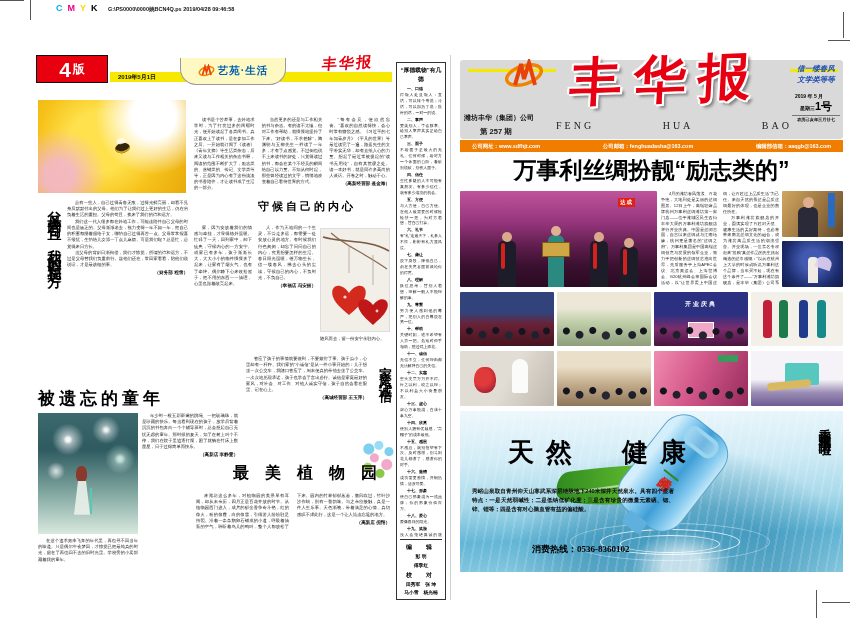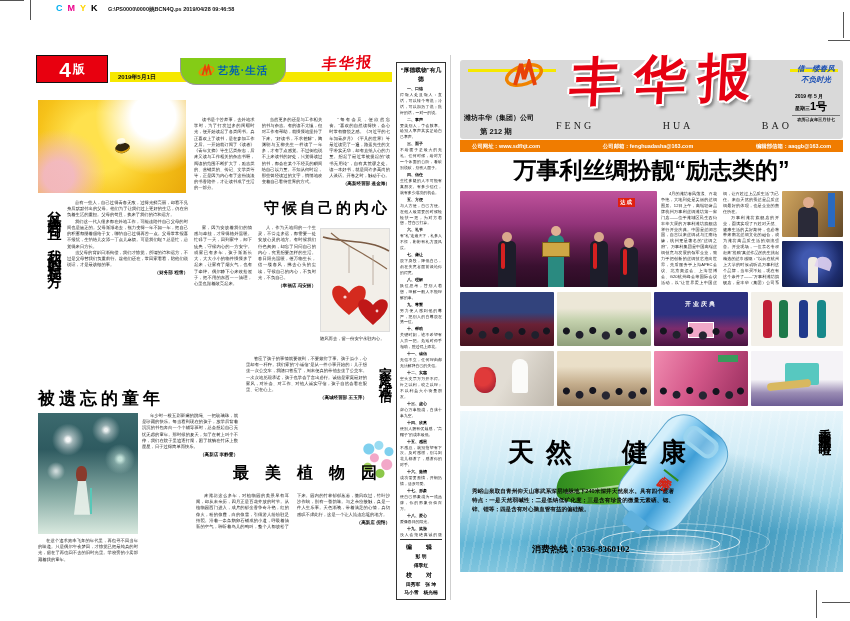--- a/index.html
+++ b/index.html
@@ -30,21 +30,21 @@
   
   #fold { left:450px; top:55px; width:1px; height:545px; background:#cfcfcf; }
 
   
   #badge { left:36px; top:55px; width:72px; height:28px; background:#e8000f; border:1px solid #111;
            box-shadow:0 0 0 2px #fff; color:#fff; display:flex; align-items:center; justify-content:center; z-index:3; }
   #badge .n { font-size:21px; font-weight:900; line-height:1; }
   #badge .u { font-size:12px; font-weight:900; margin-left:2px; }
   #lp-yellowbar { left:36px; top:72px; width:356px; height:10px; background:#f6e800; z-index:1; }
   #lp-date { left:118px; top:73px; font-size:6px; font-weight:bold; color:#111; z-index:2; }
-  #lp-tab { left:180px; top:58px; width:106px; height:27px; background:#84cc16; border:1px solid #999; border-top:none;
+  #lp-tab { left:180px; top:58px; width:106px; height:27px; background:#fef9c3; border:1px solid #999; border-top:none;
             border-radius:0 0 16px 16px; display:flex; align-items:center; justify-content:center; gap:3px; z-index:4; }
   #lp-tab .sec { color:#0060b0; font-weight:900; font-size:10.5px; letter-spacing:1px; }
   #lp-paper { left:322px; top:54px; font-size:15px; font-weight:900; color:#e8000f; letter-spacing:2px;
               transform:skewX(-8deg) rotate(-3deg); z-index:2; }
 
   
   #bee-photo { left:38px; top:100px; width:148px; height:93px;
     background:
       radial-gradient(circle at 78% 18%, #ffffff 0 16%, rgba(255,255,255,0) 42%),
       radial-gradient(circle at 14% 82%, rgba(242,183,205,.9) 0 10%, rgba(242,183,205,0) 32%),
@@ -75,21 +75,21 @@
       radial-gradient(circle at 18% 48%, rgba(255,255,255,.7) 0 1px, rgba(255,255,255,0) 9px),
       linear-gradient(180deg,#3c6a6e 0%, #2e5a60 30%, #86aba4 68%, #d9e9df 100%); }
   #fw-photo .girl-hair { position:absolute; left:38%; top:44%; width:11px; height:16px; background:#8a3a2c; border-radius:45% 45% 40% 40%; }
   #fw-photo .girl-dress { position:absolute; left:36%; top:56%; width:16px; height:34px; background:#e9f1ea;
     clip-path:polygon(25% 0,75% 0,100% 100%,0 100%); opacity:.9; }
   #fw-photo .sword { position:absolute; left:52%; top:62%; width:2px; height:26px; background:#57c8b8; }
   #childhood-right { left:142px; top:413px; width:96px; height:121px; }
   #childhood-bottom { left:38px; top:538px; width:100px; height:60px; }
 
   
-  #guard-title { left:224px; top:199px; width:166px; text-align:right; font-size:15px; font-weight:900; letter-spacing:3px; }
+  #guard-title { left:224px; top:199px; width:166px; text-align:center; font-size:11px; font-weight:900; letter-spacing:3px; }
   #guard-cols { left:194px; top:225px; width:122px; height:170px; column-count:2; column-gap:6px; }
   #hearts-photo { left:320px; top:228px; width:70px; height:104px; background:#f2efe9; border:1px solid #ddd; }
   #hearts-caption { left:320px; top:336px; width:70px; }
 
   
   #honesty { left:246px; top:356px; width:146px; height:102px; display:flex; gap:5px; }
   #honesty .hbody { flex:1; }
   #honesty .vtitle { width:20px; font-size:13px; letter-spacing:6px; line-height:1.1; }
   #flowers-decor { left:352px; top:436px; width:56px; height:52px;
     background:
@@ -123,21 +123,21 @@
   #mh-company { left:464px; top:113px; width:92px; font-size:7px; font-weight:bold; color:#111; }
   #mh-issue { left:480px; top:127px; font-size:7.5px; font-weight:bold; color:#111; }
   #mh-title { left:540px; top:54px; width:252px; text-align:center; font-size:52px; font-weight:900; color:#e60012;
     letter-spacing:12px; transform:skewX(-5deg) rotate(-2deg); line-height:1;
     text-shadow:2px 0 0 #fff,-2px 0 0 #fff,0 2px 0 #fff,0 -2px 0 #fff,2px 2px 0 #fff,-2px -2px 0 #fff,4px 4px 3px rgba(60,60,60,.55); }
   #mh-py { left:556px; top:120px; width:236px; display:flex; justify-content:space-between; font-size:10px;
            letter-spacing:3px; color:#222; }
   #mh-right { left:792px; top:63px; width:48px; text-align:center; }
   #mh-right .slogan { color:#1d50b4; font-style:italic; font-weight:900; font-size:7.5px; line-height:1.5; }
   #mh-right .d1 { font-size:5px; font-weight:bold; margin-top:7px; text-align:left; padding-left:3px; }
-  #mh-right .d2 { display:flex; align-items:baseline; justify-content:flex-start; padding:0 3px; }
+  #mh-right .d2 { display:flex; align-items:baseline; justify-content:center; padding:0 3px; }
   #mh-right .wk { font-size:5px; font-weight:bold; }
   #mh-right .no1 { font-size:11px; font-weight:900; }
   #mh-right .lunar { font-size:4.2px; font-weight:bold; margin-top:1px; border-top:1px solid #777; padding-top:1px; }
 
   #infobar { left:460px; top:140px; width:383px; height:12px; background:#f07c00; color:#fff; display:flex;
              justify-content:space-between; align-items:center; padding:0 12px; font-size:5.4px; font-weight:bold; }
   #headline { left:460px; top:155px; width:383px; text-align:center; font-size:23px; font-weight:900; color:#000; }
 
   
   .ph { position:absolute; overflow:hidden; border-radius:1px; }
@@ -376,30 +376,30 @@
   </div>
 
   <div class="abs" id="masthead"></div>
   <div class="abs" id="yl-left"></div>
   <div class="abs" id="yl-right"></div>
   <svg class="abs" style="left:504px;top:59px;" width="40" height="32" viewBox="0 0 40 32">
     <ellipse cx="20" cy="16" rx="18" ry="9" fill="none" stroke="#f08300" stroke-width="3.4" transform="rotate(-18 20 16)"></ellipse>
     <path d="M11 26 L17 5 L20 20 L25 4 L31 26" stroke="#e8420a" stroke-width="4" fill="none"></path>
   </svg>
   <div class="abs" id="mh-company">潍坊丰华（集团）公司</div>
-  <div class="abs" id="mh-issue">第 212 期</div>
+  <div class="abs" id="mh-issue">第 257 期</div>
   <div class="abs serif" id="mh-title">丰华报</div>
   <div class="abs serif" id="mh-py">
     <span>FENG</span>
     <span>HUA</span>
     <span>BAO</span>
   </div>
   <div class="abs" id="mh-right">
     <div class="slogan serif">借一缕春风</div>
-    <div class="slogan serif">不负时光</div>
+    <div class="slogan serif">文学类等等</div>
     <div class="d1">2019 年 5 月</div>
     <div class="d2">
       <span class="wk">星期三</span>
       <span class="no1">1号</span>
     </div>
     <div class="lunar">农历己亥年三月廿七</div>
   </div>
   <div class="abs" id="infobar">
     <span>公司网址：www.sdfhjt.com</span>
     <span>公司邮箱：fenghuadasha@163.com</span>

